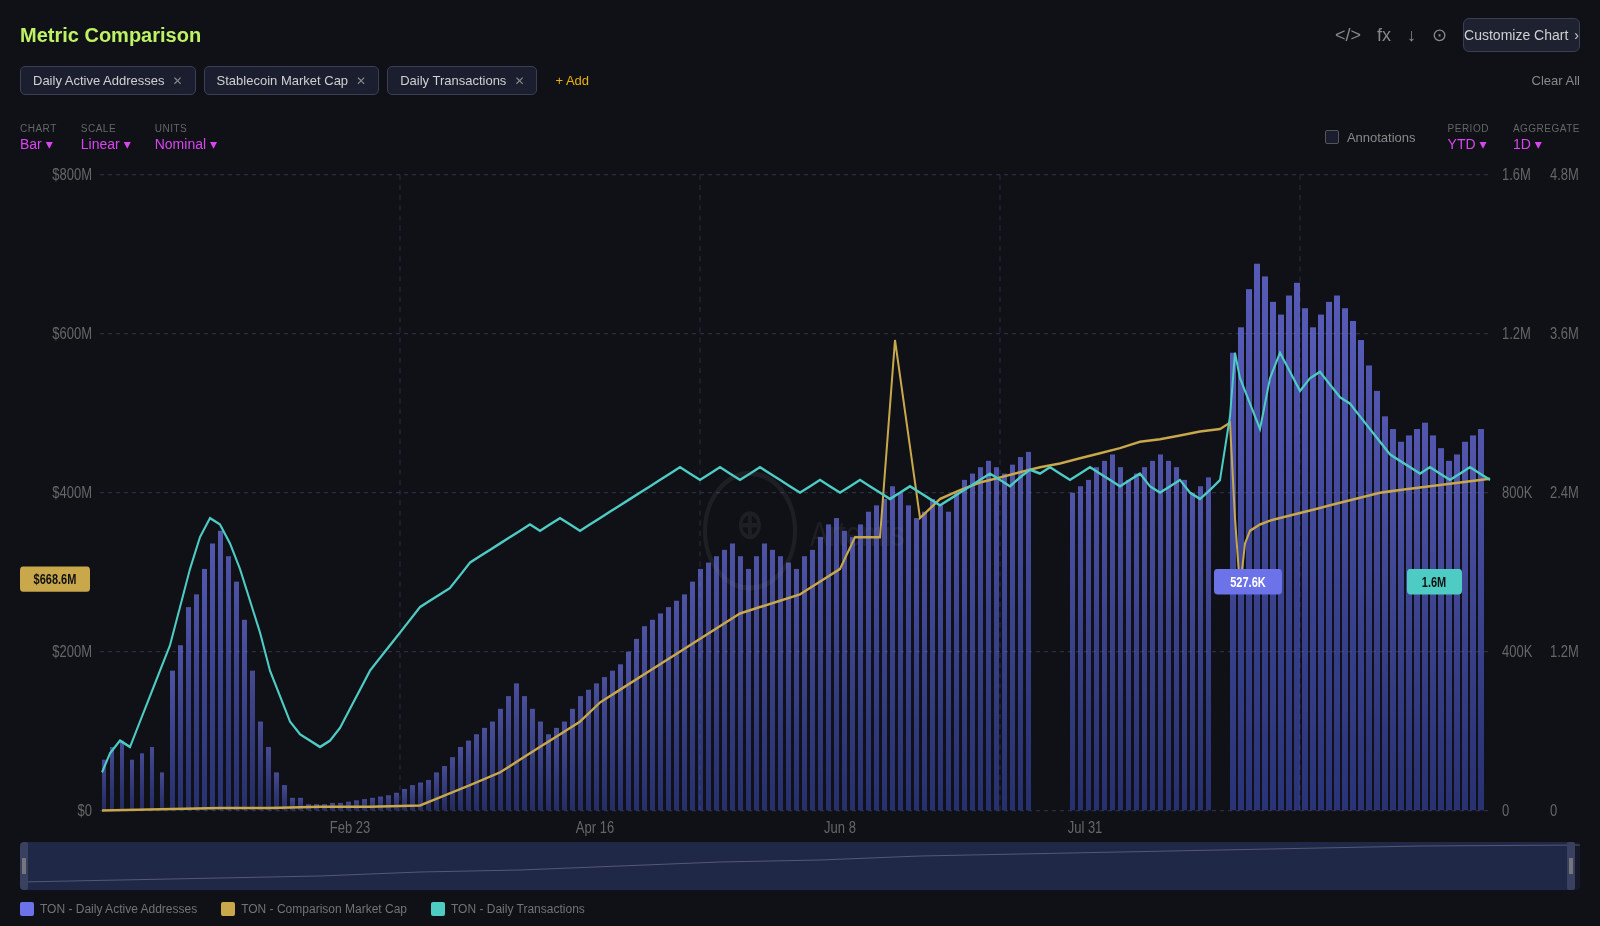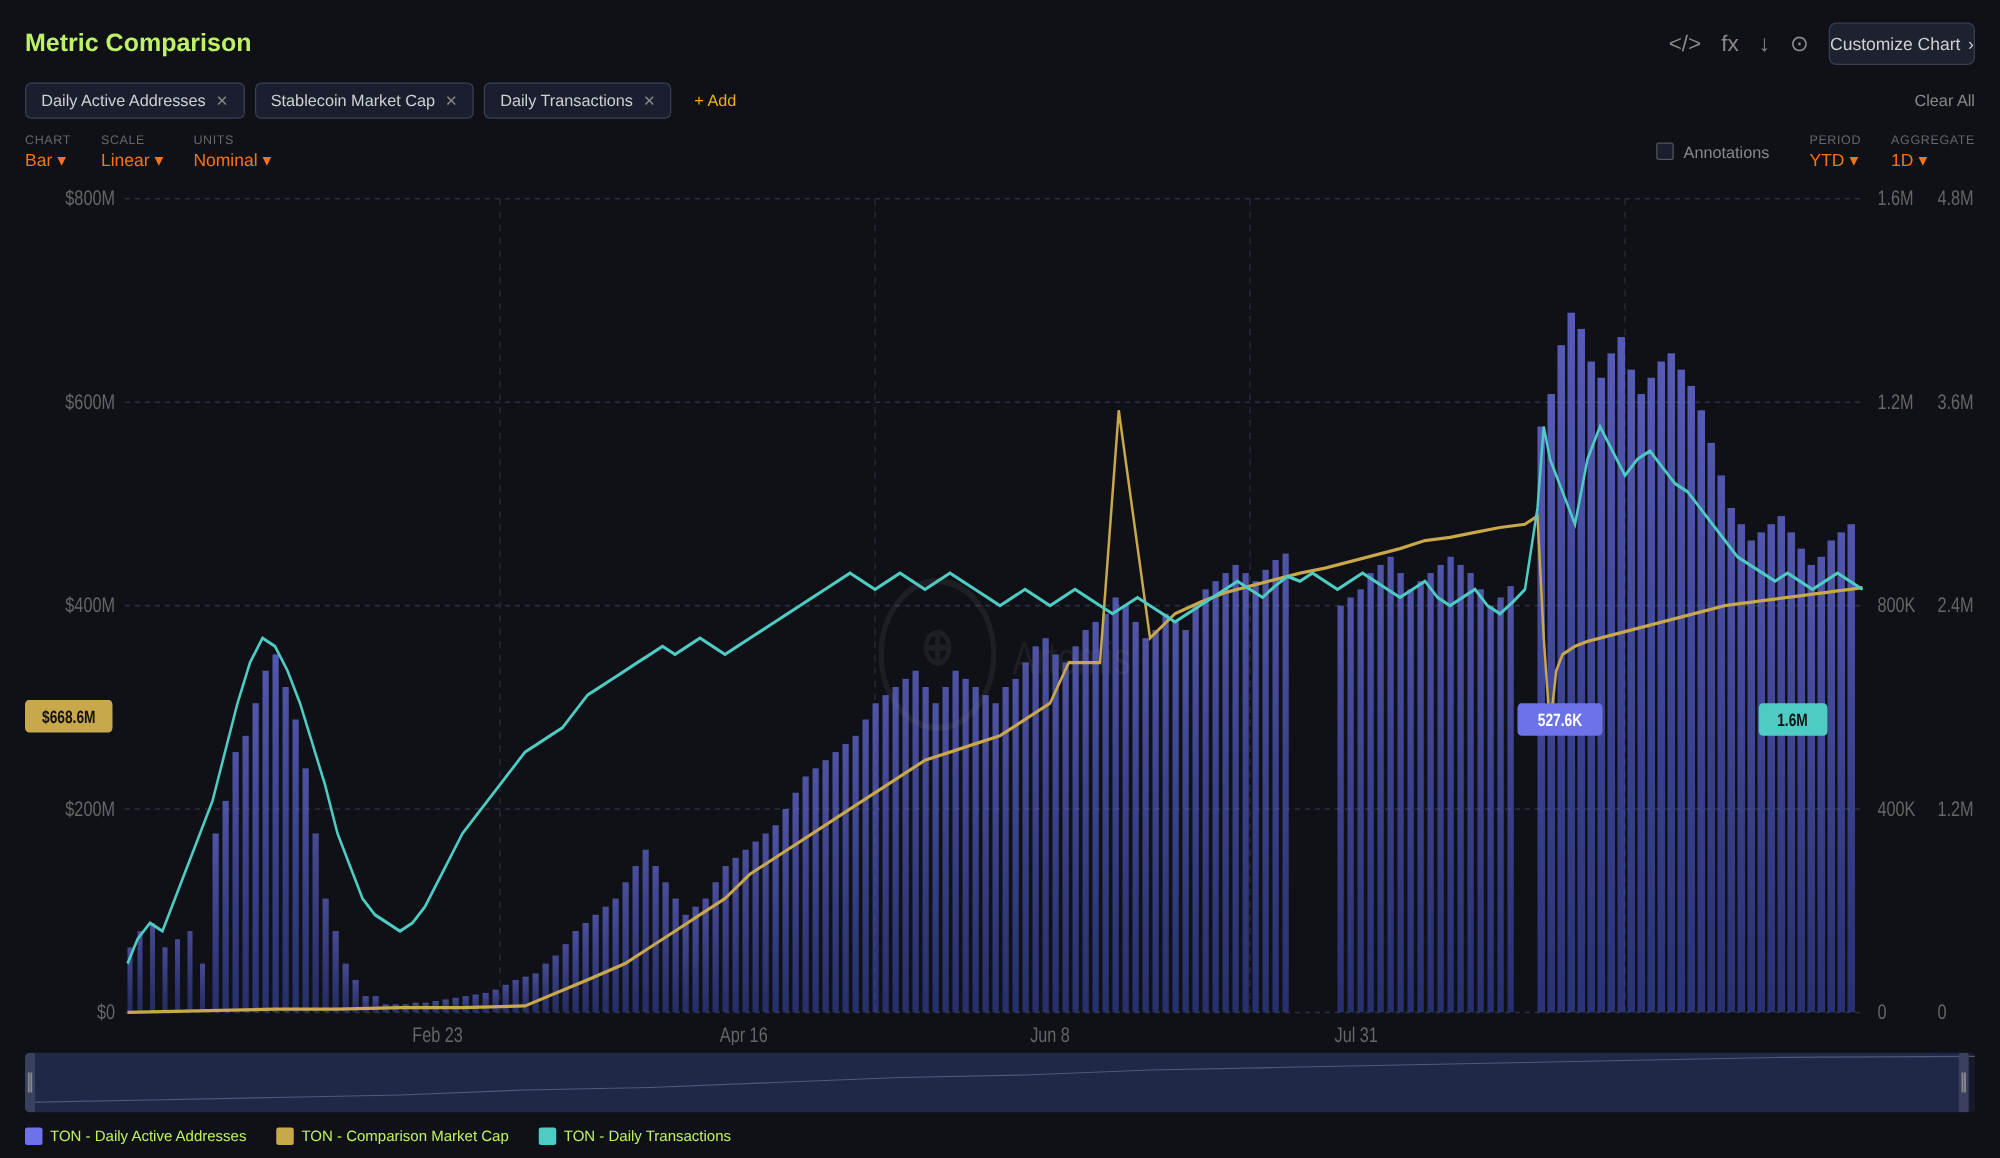--- a/index.html
+++ b/index.html
@@ -49,21 +49,21 @@
       cursor: pointer;
       display: flex;
       align-items: center;
       gap: 6px;
     }
     
     .metrics-row {
       display: flex;
       align-items: center;
       justify-content: space-between;
-      margin-bottom: 12px;
+      margin-bottom: 28px;
     }
     .metrics-tags {
       display: flex;
       align-items: center;
       gap: 8px;
     }
     .metric-tag {
       background: #1a1e2e;
       border: 1px solid #3a3f55;
       color: #d0d0d0;
@@ -109,21 +109,21 @@
     }
     .control-label {
       font-size: 10px;
       color: #666;
       text-transform: uppercase;
       letter-spacing: 0.5px;
     }
     .control-select {
       background: transparent;
       border: none;
-      color: #f97316;
+      color: #d946ef;
       font-size: 14px;
       cursor: pointer;
       display: flex;
       align-items: center;
       gap: 4px;
     }
     .control-spacer { flex: 1; }
     .annotations-toggle {
       display: flex;
       align-items: flex-start;
@@ -159,21 +159,21 @@
       display: flex;
       align-items: center;
       gap: 24px;
       margin-top: 6px;
     }
     .legend-item {
       display: flex;
       align-items: flex-start;
       gap: 6px;
       font-size: 12px;
-      color: #bef264;
+      color: #737373;
     }
     .legend-color {
       width: 14px;
       height: 14px;
       border-radius: 2px;
     }
   </style>
 </head>
 <body>
 

